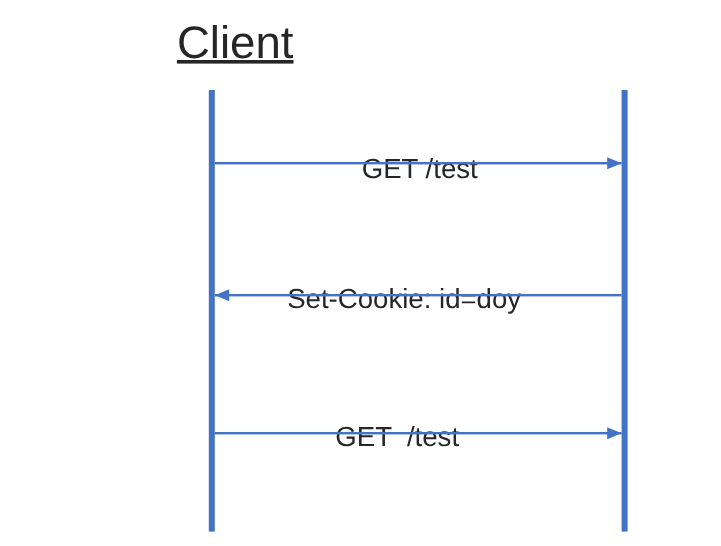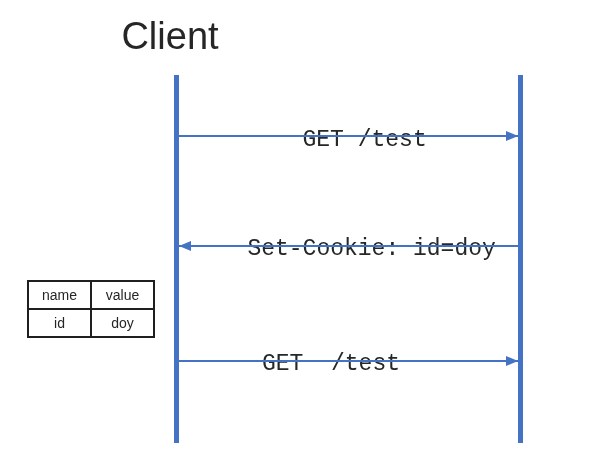--- a/index.html
+++ b/index.html
@@ -21,21 +21,21 @@
 
   .actor-label {
     position: absolute;
     top: 14px;
     font-size: 38px;
     line-height: 44px;
     color: var(--text);
     white-space: nowrap;
     transform: translateX(-50%);
   }
-  .actor-client { left: 170px; }
+  .actor-client { left: 196px; text-decoration: underline; }
   .actor-server { left: 529px; }
 
   .lifeline {
     position: absolute;
     top: 75px;
     width: 5px;
     height: 368px;
     background: var(--blue);
     z-index: 1;
   }
@@ -44,24 +44,23 @@
 
   .msg-label {
     position: absolute;
     width: 344px;
     text-align: center;
     font-size: 23px;
     line-height: 25px;
     color: var(--text);
     white-space: pre;
     z-index: 2;
-    font-family: Liberation Mono, monospace;
   }
   .msg1-label { left: 165px; top: 103px; }
-  .msg2-label { left: 172px; top: 212px; }
+  .msg2-label { left: 152px; top: 212px; }
   .msg3-label { left: 159px; top: 302px; }
 
   .arrow {
     position: absolute;
     left: 179px;
     width: 339px;
     height: 12px;
     z-index: 2;
   }
   .arrow1 { top: 130px; }
@@ -136,26 +135,14 @@
   </div>
 
   <div class="msg-label msg3-label">
     <div>GET  /test</div>
   </div>
   <div class="arrow arrow3">
     <div class="shaft"></div>
     <div class="head-right"></div>
   </div>
 
-  <table class="cookie-table">
-    <tbody>
-      <tr>
-        <td>name</td>
-        <td>value</td>
-      </tr>
-      <tr>
-        <td>id</td>
-        <td>doy</td>
-      </tr>
-    </tbody>
-  </table>
 
 </div>
 
 </body></html>

